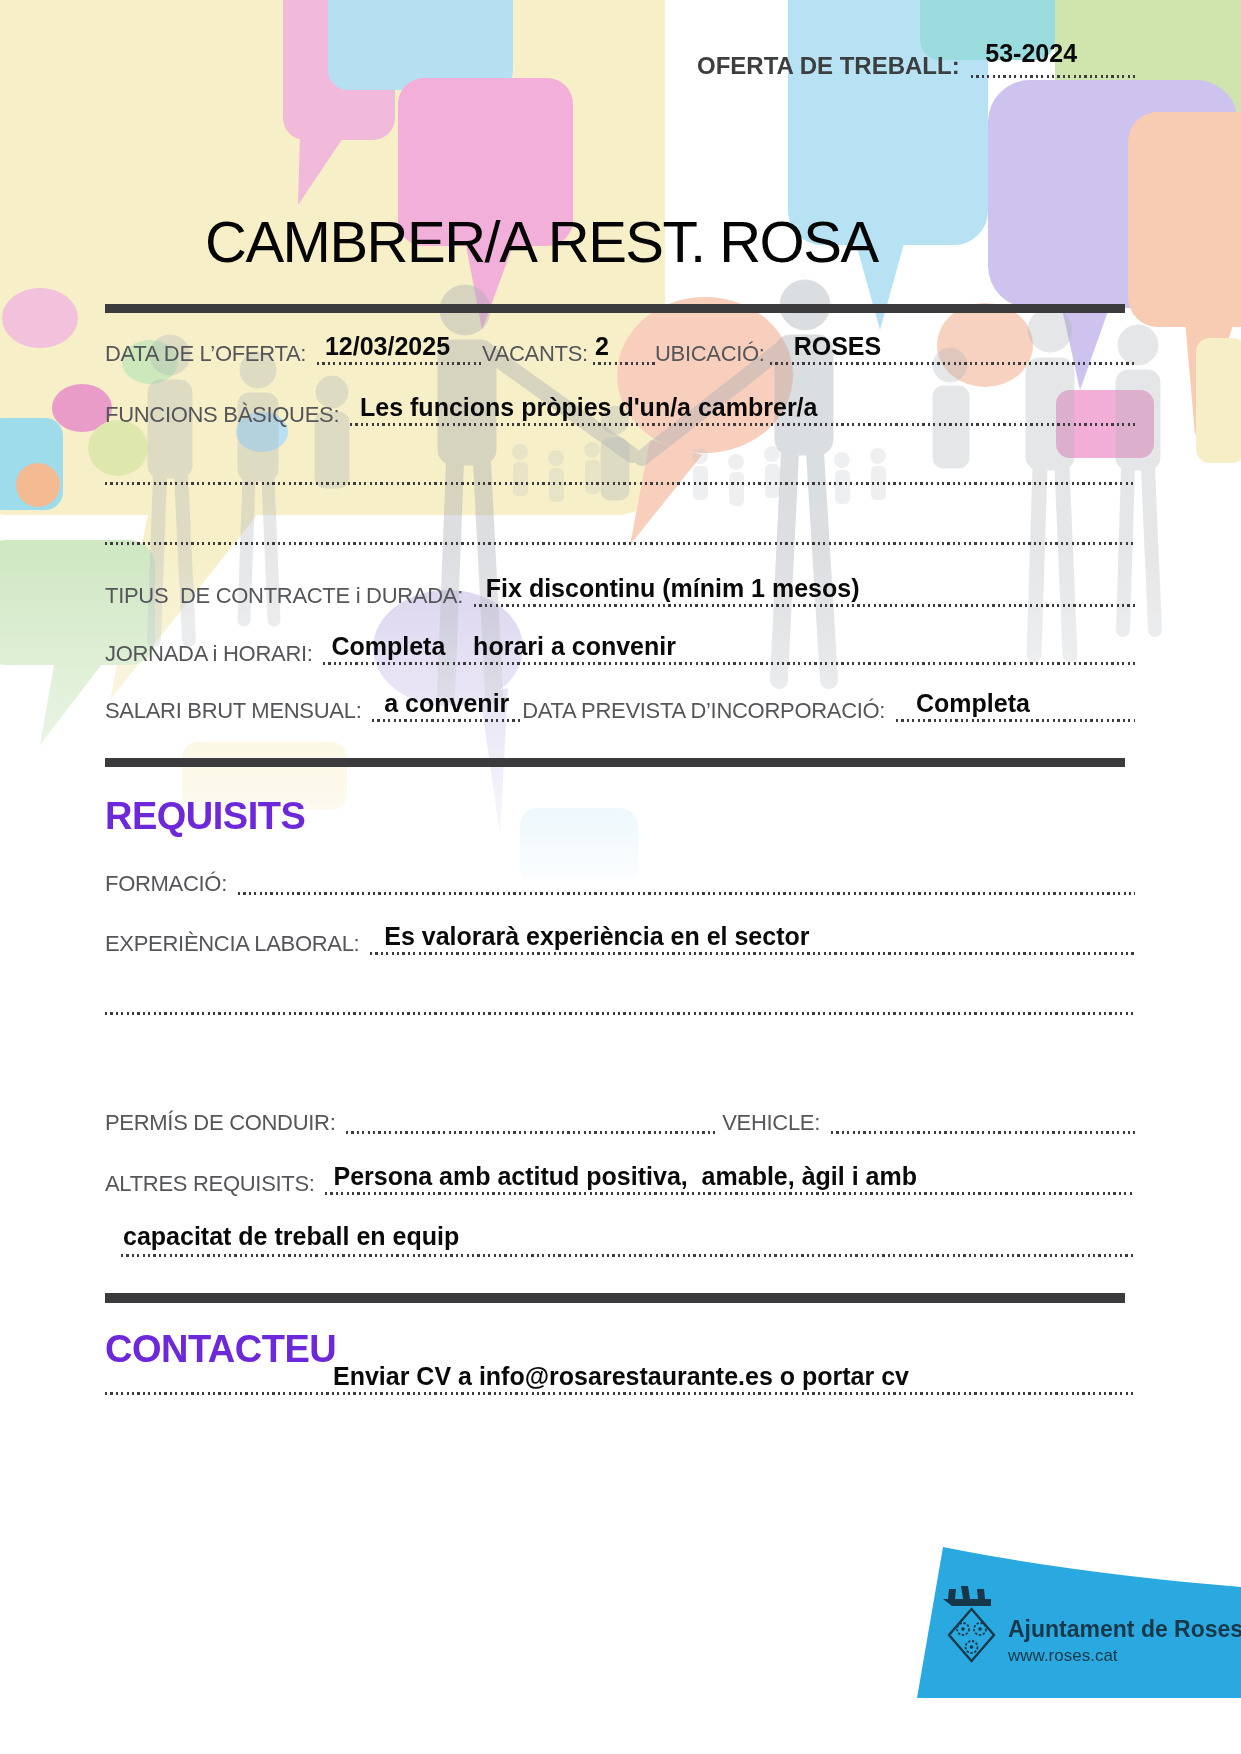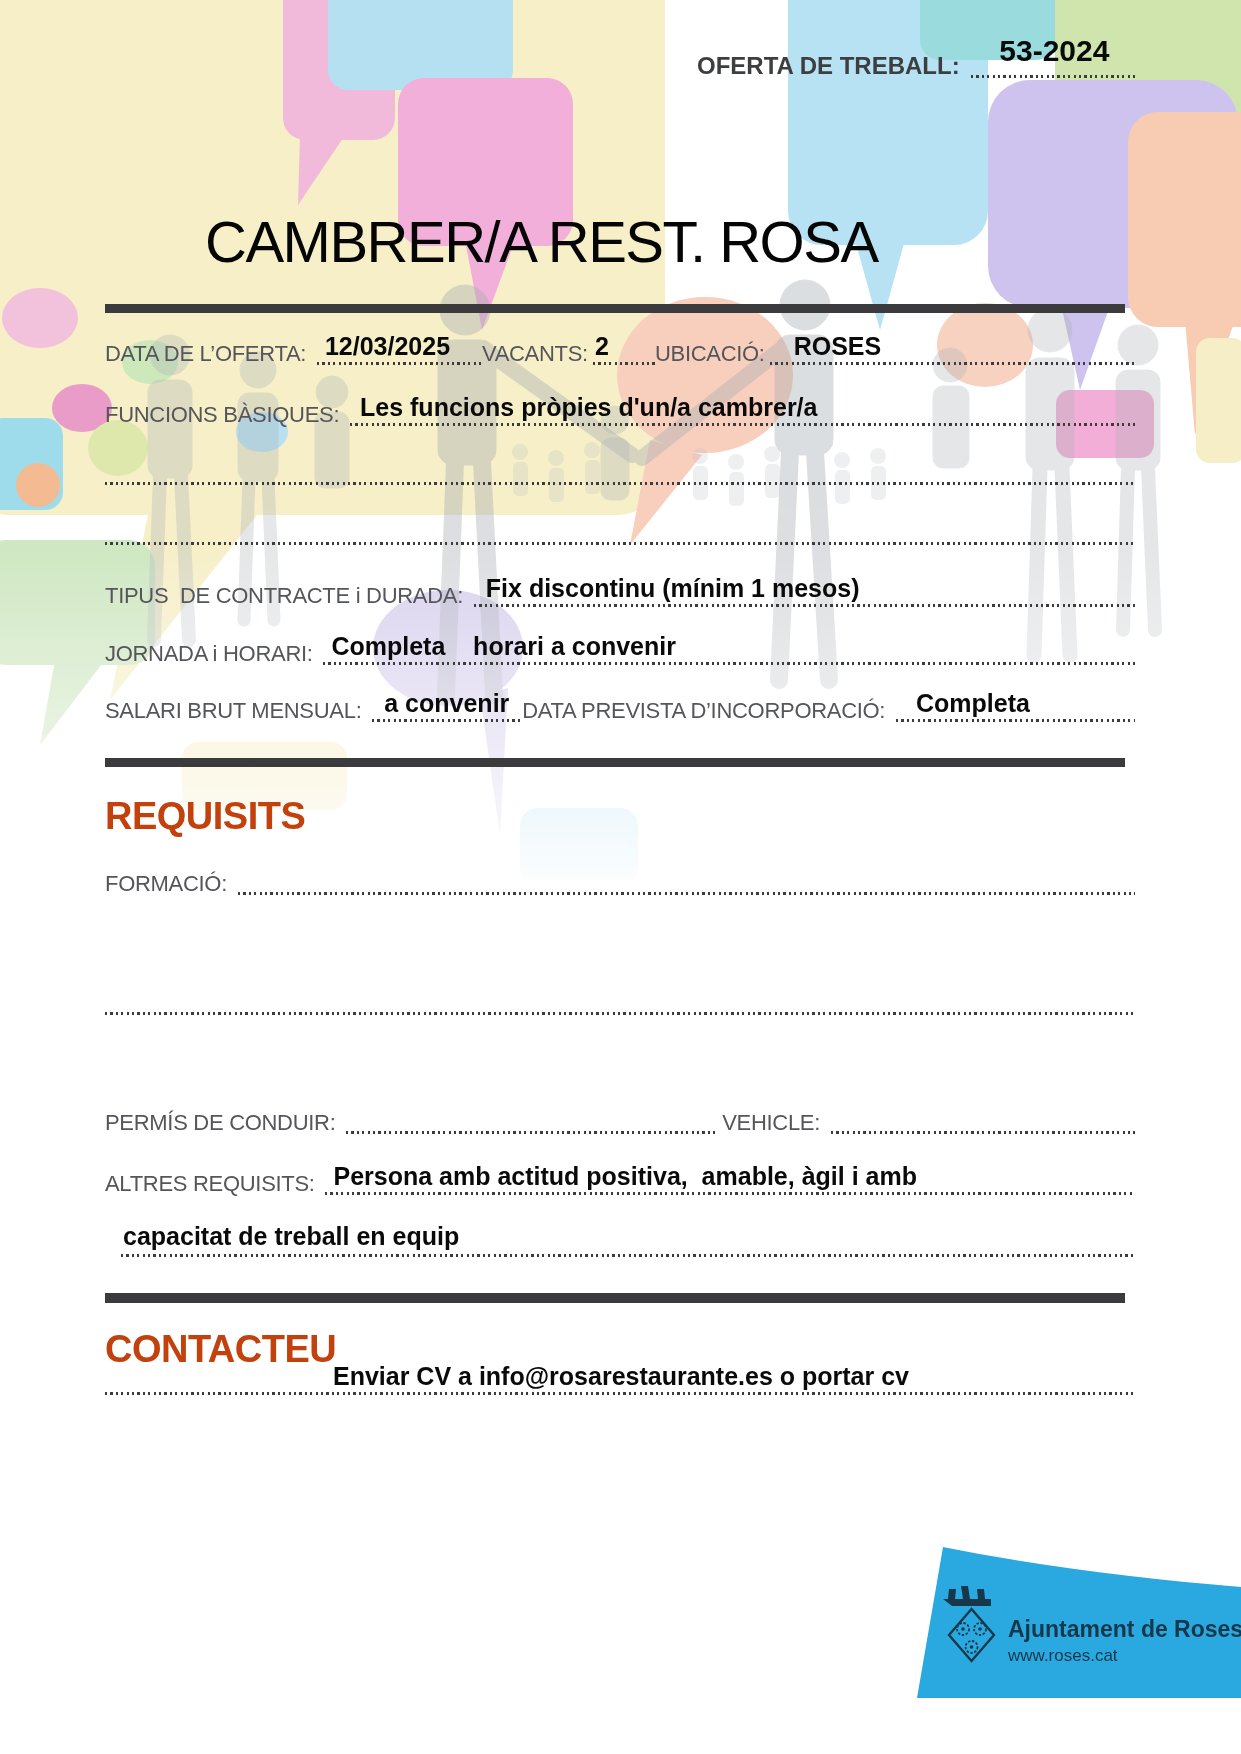--- a/index.html
+++ b/index.html
@@ -16,29 +16,29 @@
   .lbl{font-size:22px;line-height:1.05;color:#55565a;white-space:pre;letter-spacing:-0.3px;}
   .fill{position:relative;align-self:flex-end;height:36px;margin-left:5px;
         background-image:repeating-linear-gradient(to right,#3c3c3e 0 2.2px,rgba(0,0,0,0) 2.2px 5.4px);
         background-size:100% 3px;background-position:0 100%;background-repeat:no-repeat;}
   .flex1{flex:1;}
   .val{position:absolute;bottom:6px;left:0;font-weight:bold;font-size:25px;line-height:1;
        color:#0a0a0a;white-space:pre;}
   .dotline{position:absolute;left:105px;width:1030px;height:3px;z-index:5;
         background-image:repeating-linear-gradient(to right,#3c3c3e 0 2.2px,rgba(0,0,0,0) 2.2px 5.4px);}
   .rule{position:absolute;left:105px;width:1020px;height:9px;background:#3b3b3d;z-index:5;}
-  .heading{position:absolute;left:105px;font-size:38px;font-weight:700;color:#c2410c;
+  .heading{position:absolute;left:105px;font-size:38px;font-weight:700;color:#6d28d9;
         letter-spacing:-0.5px;z-index:5;}
   .doc-title{position:absolute;left:205px;top:208px;font-size:58px;font-weight:400;
         letter-spacing:-1.5px;color:#050505;z-index:5;white-space:pre;}
   .oferta{position:absolute;left:697px;top:34px;width:440px;height:44px;display:flex;
         align-items:flex-end;z-index:5;}
   .oferta .lbl{font-size:24px;font-weight:700;color:#3d3e40;letter-spacing:0;}
   .oferta .fill{width:176px;height:40px;}
-  .oferta .val{font-size:30px;bottom:12px;left:28px;}
+  .oferta .val{font-size:25px;bottom:12px;left:14px;}
   .footer-svg{position:absolute;right:0;bottom:0;z-index:6;}
 </style>
 </head>
 <body>
 
 <div class="page">
 
   <svg class="bg-svg" width="1241" height="900" viewBox="0 0 1241 900">
     <g>
       <rect x="-40" y="-70" width="705" height="585" rx="48" fill="#f6efc8"></rect>
@@ -194,20 +194,26 @@
   </div>
 
   <div class="rule" style="top:758px"></div>
   <div class="heading" style="top:795px">REQUISITS</div>
 
   <div class="row" style="top:849px">
     <span class="lbl">FORMACIÓ: </span>
     <span class="fill flex1"></span>
   </div>
 
+  <div class="row" style="top:909px">
+    <span class="lbl">EXPERIÈNCIA LABORAL: </span>
+    <span class="fill flex1">
+      <b class="val" style="left:14px">Es valorarà experiència en el sector</b>
+    </span>
+  </div>
 
   <div class="dotline" style="top:1012px"></div>
 
 
   <div class="row" style="top:1149px">
     <span class="lbl">ALTRES REQUISITS: </span>
     <span class="fill flex1">
       <b class="val" style="left:8px">Persona amb actitud positiva,  amable, àgil i amb</b>
     </span>
   </div>

